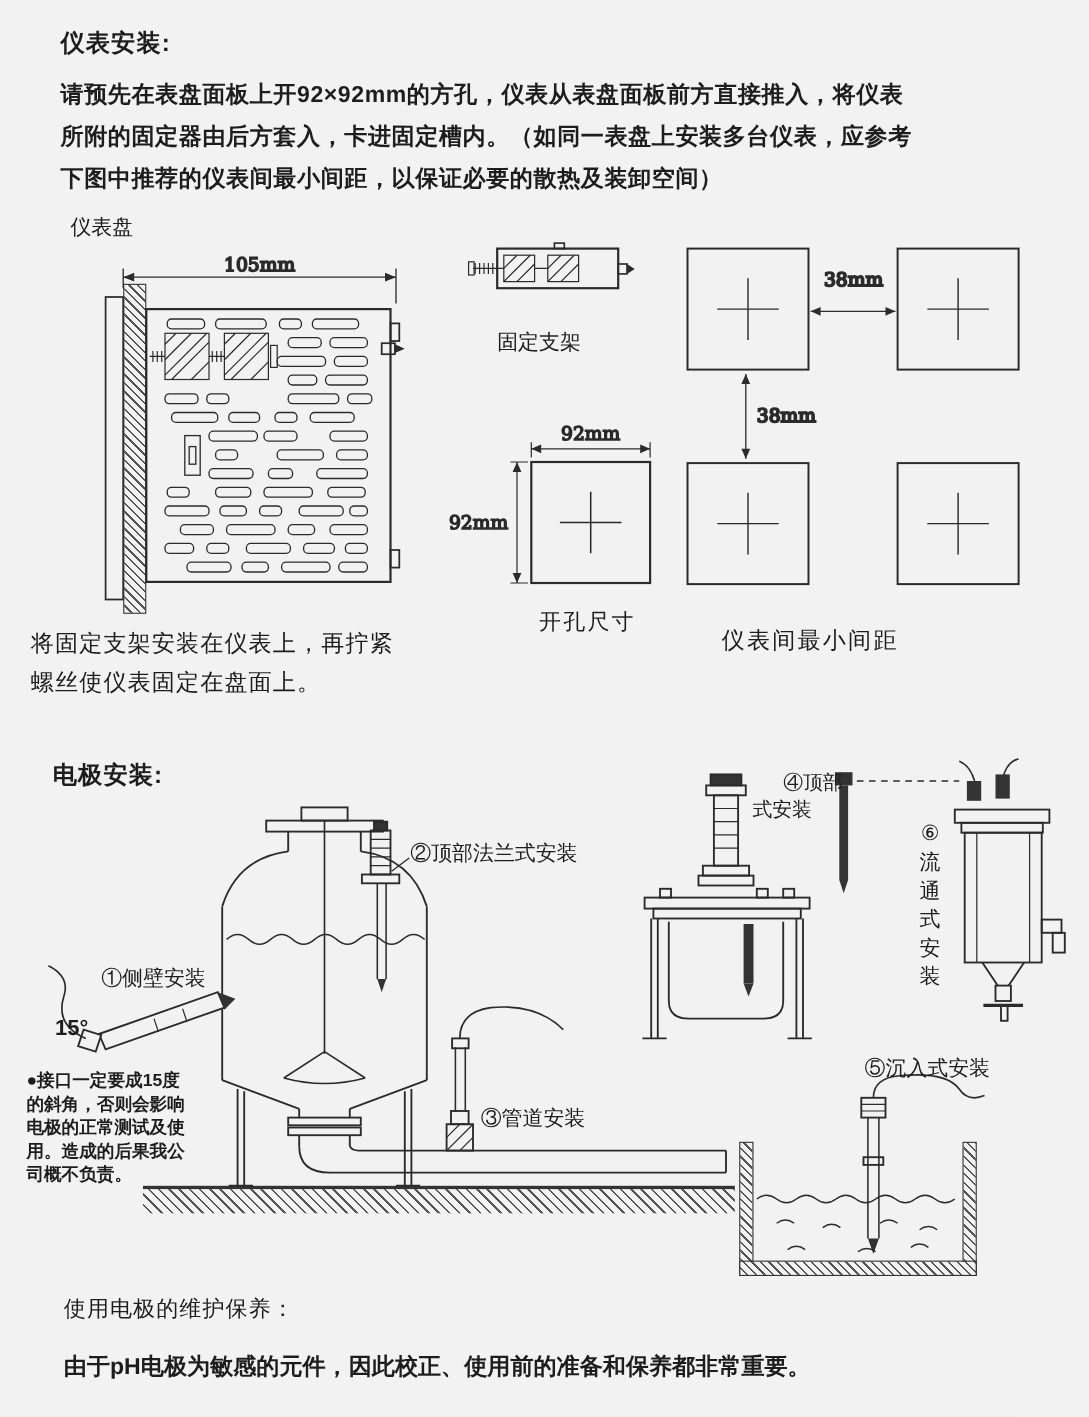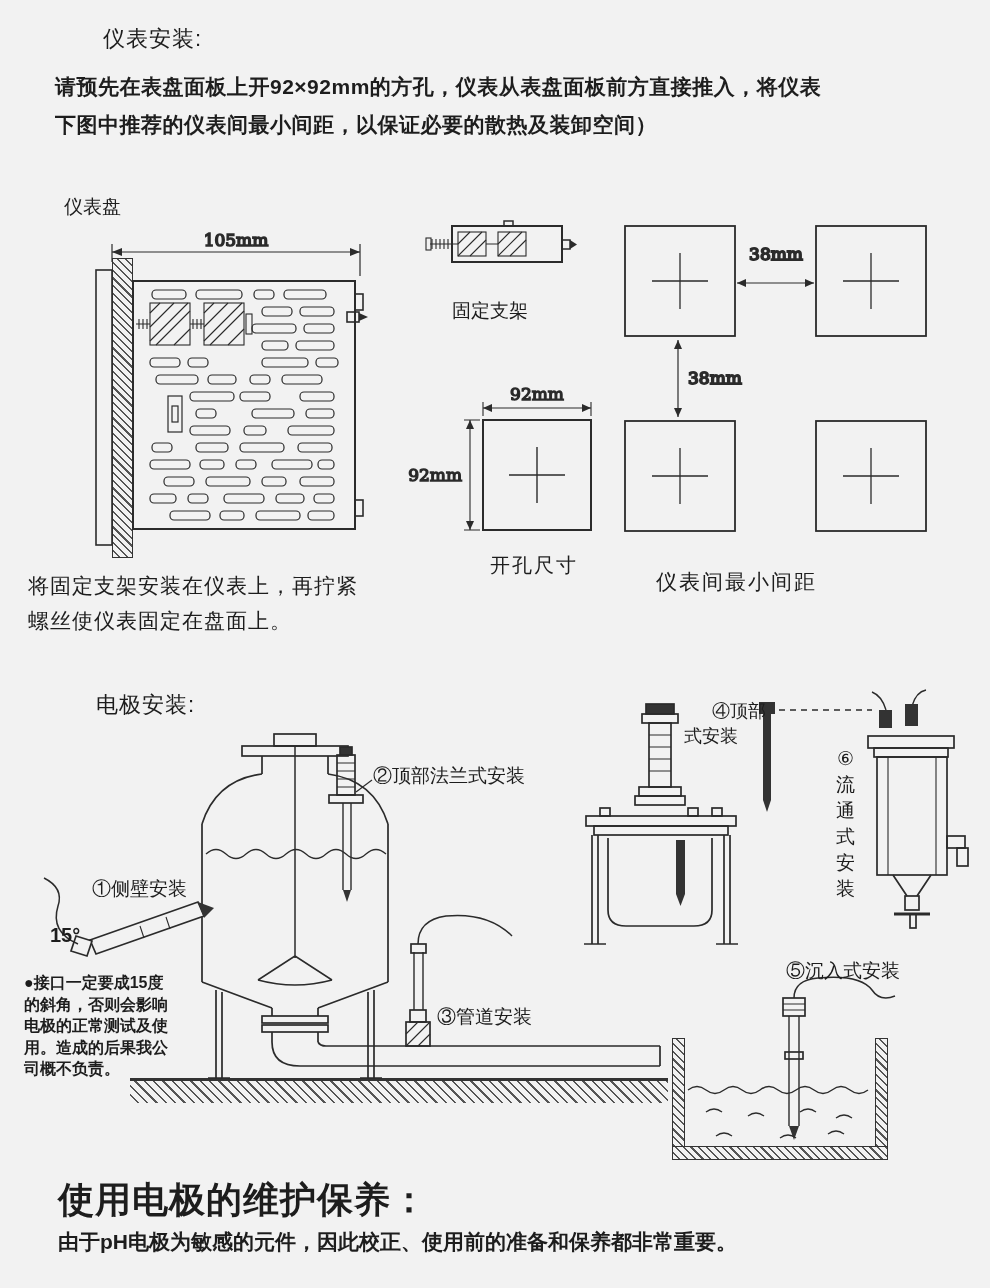--- a/index.html
+++ b/index.html
@@ -1,26 +1,26 @@
 <!DOCTYPE html>
 <html><head>
 <meta charset="utf-8">
 <style>
   html,body{margin:0;padding:0;background:#e9e9e9;}
   .page{position:relative;width:990px;height:1288px;background:#f2f2f2;
         font-family:"Liberation Sans",sans-serif;color:#1d1d1d;overflow:hidden;}
   .abs{position:absolute;}
-  .h1{font-size:22px;font-weight:400;letter-spacing:1px;margin-left:48px;}
+  .h1{font-size:22px;font-weight:700;letter-spacing:1px;}
   .body-text{font-size:21px;font-weight:600;line-height:38px;letter-spacing:0.5px;}
   .lbl{font-size:19px;font-weight:500;}
   .caption{font-size:20px;font-weight:500;letter-spacing:2px;}
   .caption-lg{font-size:21px;font-weight:500;letter-spacing:2px;}
   .note{font-size:21px;font-weight:500;line-height:35px;letter-spacing:1px;}
   .warn{font-size:16px;font-weight:600;line-height:21.5px;}
-  .big-h{font-size:36px;font-weight:700;letter-spacing:1px;}
+  .big-h{font-size:20px;font-weight:400;letter-spacing:1px;}
   .big-b{font-size:21px;font-weight:700;}
   .bold20{font-size:20px;font-weight:700;}
   .sm-lbl{font-size:18px;font-weight:500;}
   .vlabel{display:flex;flex-direction:column;align-items:center;
           font-size:19px;font-weight:500;line-height:26px;}
   .hatch{background:repeating-linear-gradient(45deg,#f2f2f2 0 4px,#555 4px 5.5px);
          border:1.6px solid #333;box-sizing:border-box;}
   .ground{border:0;border-top:3px solid #333;
           background:repeating-linear-gradient(45deg,#f2f2f2 0 5px,#555 5px 6.6px);}
   .dimtxt{font-family:"DejaVu Serif",serif;font-size:17px;fill:#1d1d1d;}
@@ -28,20 +28,21 @@
 </style>
 </head>
 <body>
 
 <div class="page">
 
   <div class="abs h1" style="left:55px;top:24px">仪表安装:</div>
 
   <div class="abs body-text" style="left:55px;top:68px;width:900px">
     <div>请预先在表盘面板上开92×92mm的方孔，仪表从表盘面板前方直接推入，将仪表</div>
+    <div>所附的固定器由后方套入，卡进固定槽内。（如同一表盘上安装多台仪表，应参考</div>
     <div>下图中推荐的仪表间最小间距，以保证必要的散热及装卸空间）</div>
   </div>
 
   <div class="abs lbl" style="left:64px;top:194px">仪表盘</div>
 
   <div class="abs hatch" style="left:112px;top:258px;width:21px;height:300px"></div>
 
   <svg class="abs" style="left:50px;top:226px" width="340" height="346" viewBox="50 226 340 346">
     <g fill="none" stroke="#2b2b2b" stroke-width="1.6">
 

